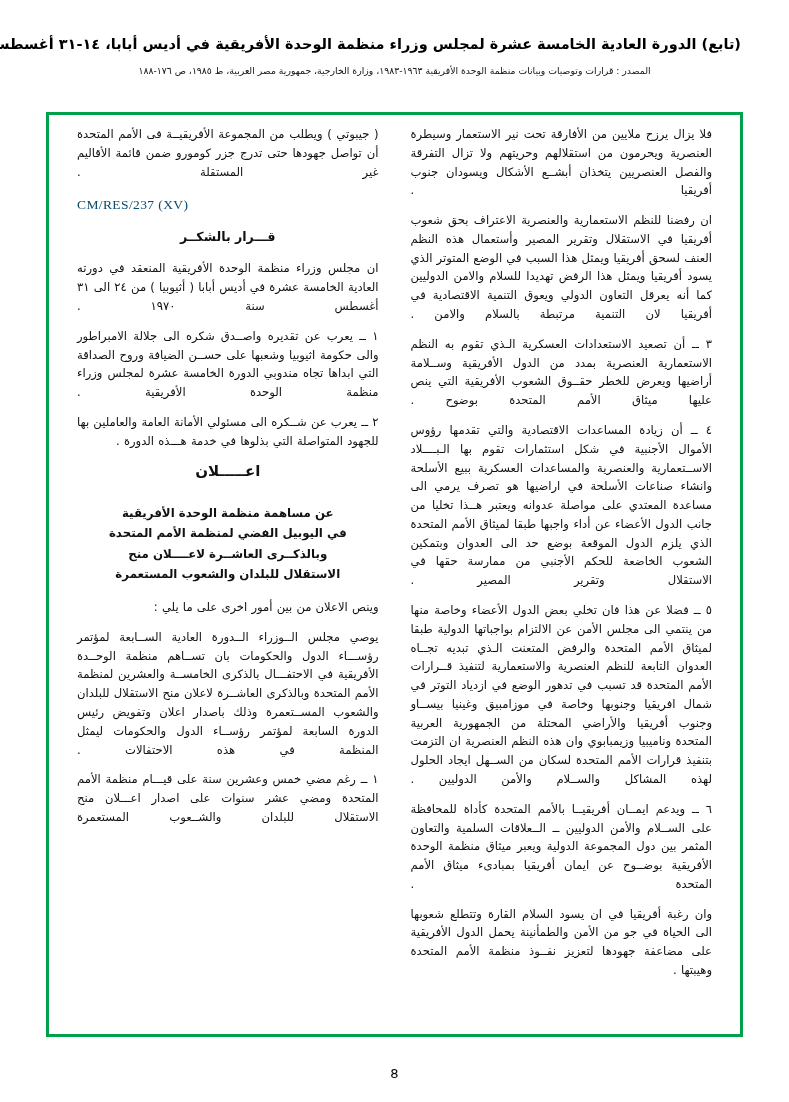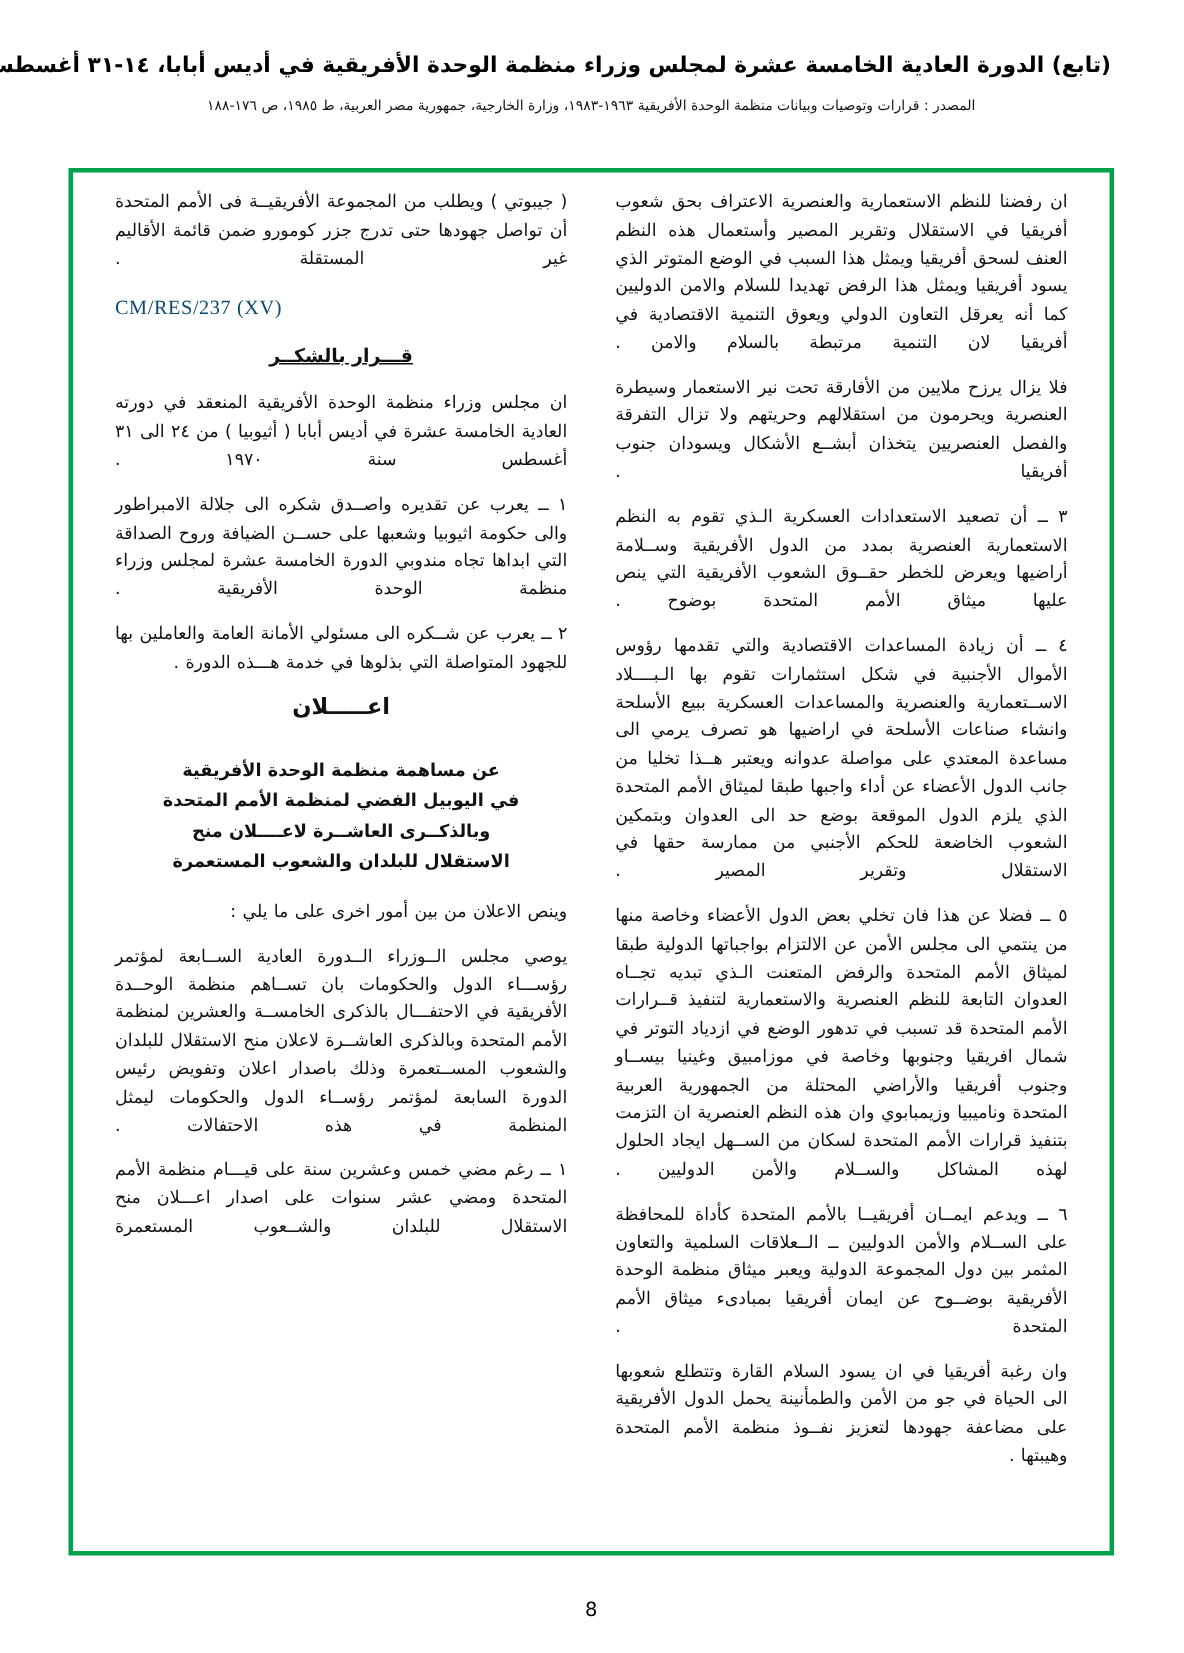--- a/index.html
+++ b/index.html
@@ -100,21 +100,20 @@
 
   .centered-title {
     text-align: center;
     text-align-last: center;
     font-weight: bold;
     font-size: 12.6px;
     direction: rtl;
     margin: 0 0 12px 0;
     letter-spacing: 2px;
     line-height: 1.6;
-    text-decoration: underline;
   }
   .decl-title {
     text-align: right;
     text-align-last: center;
     font-weight: bold;
     font-size: 11.8px;
     direction: rtl;
     line-height: 1.75;
     margin: 0 0 13px 0;
   }
@@ -146,22 +145,22 @@
 
   <div class="header">
     <div class="header-title">(تابع) الدورة العادية الخامسة عشرة لمجلس وزراء منظمة الوحدة الأفريقية في أديس أبابا، ١٤-٣١ أغسطس ١٩٧٠</div>
     <div class="header-source">المصدر : قرارات وتوصيات وبيانات منظمة الوحدة الأفريقية ١٩٦٣-١٩٨٣، وزارة الخارجية، جمهورية مصر العربية، ط ١٩٨٥، ص ١٧٦-١٨٨</div>
   </div>
 
   <div class="frame">
     <div class="frame-inner">
 
       <div class="col col-right">
+        <p class="para">فلا يزال يرزح ملايين من الأفارقة تحت نير الاستعمار وسيطرة العنصرية ويحرمون من استقلالهم وحريتهم ولا تزال التفرقة والفصل العنصريين يتخذان أبشــع الأشكال ويسودان جنوب أفريقيا .</p>
         <p class="para">ان رفضنا للنظم الاستعمارية والعنصرية الاعتراف بحق شعوب أفريقيا في الاستقلال وتقرير المصير وأستعمال هذه النظم العنف لسحق أفريقيا ويمثل هذا السبب في الوضع المتوتر الذي يسود أفريقيا ويمثل هذا الرفض تهديدا للسلام والامن الدوليين كما أنه يعرقل التعاون الدولي ويعوق التنمية الاقتصادية في أفريقيا لان التنمية مرتبطة بالسلام والامن .</p>
-        <p class="para">فلا يزال يرزح ملايين من الأفارقة تحت نير الاستعمار وسيطرة العنصرية ويحرمون من استقلالهم وحريتهم ولا تزال التفرقة والفصل العنصريين يتخذان أبشــع الأشكال ويسودان جنوب أفريقيا .</p>
         <p class="para">٣ ــ أن تصعيد الاستعدادات العسكرية الـذي تقوم به النظم الاستعمارية العنصرية بمدد من الدول الأفريقية وســلامة أراضيها ويعرض للخطر حقــوق الشعوب الأفريقية التي ينص عليها ميثاق الأمم المتحدة بوضوح .</p>
         <p class="para">٤ ــ أن زيادة المساعدات الاقتصادية والتي تقدمها رؤوس الأموال الأجنبية في شكل استثمارات تقوم بها الـبــــلاد الاســتعمارية والعنصرية والمساعدات العسكرية ببيع الأسلحة وانشاء صناعات الأسلحة في اراضيها هو تصرف يرمي الى مساعدة المعتدي على مواصلة عدوانه ويعتبر هــذا تخليا من جانب الدول الأعضاء عن أداء واجبها طبقا لميثاق الأمم المتحدة الذي يلزم الدول الموقعة بوضع حد الى العدوان وبتمكين الشعوب الخاضعة للحكم الأجنبي من ممارسة حقها في الاستقلال وتقرير المصير .</p>
         <p class="para">٥ ــ فضلا عن هذا فان تخلي بعض الدول الأعضاء وخاصة منها من ينتمي الى مجلس الأمن عن الالتزام بواجباتها الدولية طبقا لميثاق الأمم المتحدة والرفض المتعنت الـذي تبديه تجــاه العدوان التابعة للنظم العنصرية والاستعمارية لتنفيذ قــرارات الأمم المتحدة قد تسبب في تدهور الوضع في ازدياد التوتر في شمال افريقيا وجنوبها وخاصة في موزامبيق وغينيا بيســاو وجنوب أفريقيا والأراضي المحتلة من الجمهورية العربية المتحدة وناميبيا وزيمبابوي وان هذه النظم العنصرية ان التزمت بتنفيذ قرارات الأمم المتحدة لسكان من الســهل ايجاد الحلول لهذه المشاكل والســلام والأمن الدوليين .</p>
         <p class="para">٦ ــ ويدعم ايمــان أفريقيــا بالأمم المتحدة كأداة للمحافظة على الســلام والأمن الدوليين ــ الــعلاقات السلمية والتعاون المثمر بين دول المجموعة الدولية ويعبر ميثاق منظمة الوحدة الأفريقية بوضــوح عن ايمان أفريقيا بمبادىء ميثاق الأمم المتحدة .</p>
         <p class="para last-right">وان رغبة أفريقيا في ان يسود السلام القارة وتتطلع شعوبها الى الحياة في جو من الأمن والطمأنينة يحمل الدول الأفريقية على مضاعفة جهودها لتعزيز نفــوذ منظمة الأمم المتحدة وهيبتها .</p>
       </div>
 
       <div class="col col-left">
         <p class="para">( جيبوتي ) ويطلب من المجموعة الأفريقيــة فى الأمم المتحدة أن تواصل جهودها حتى تدرج جزر كومورو ضمن قائمة الأقاليم غير المستقلة .</p>
 

